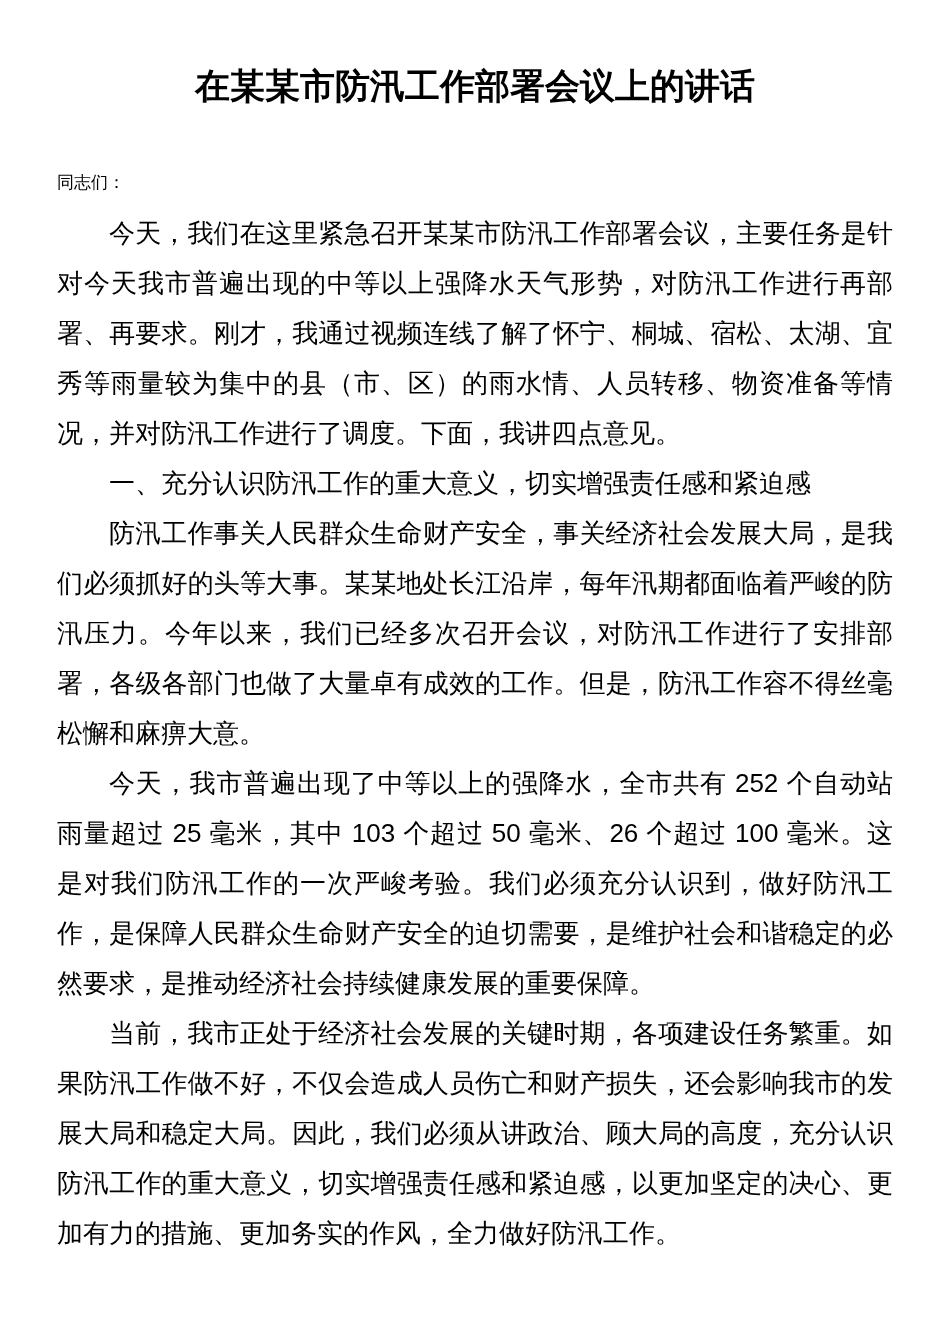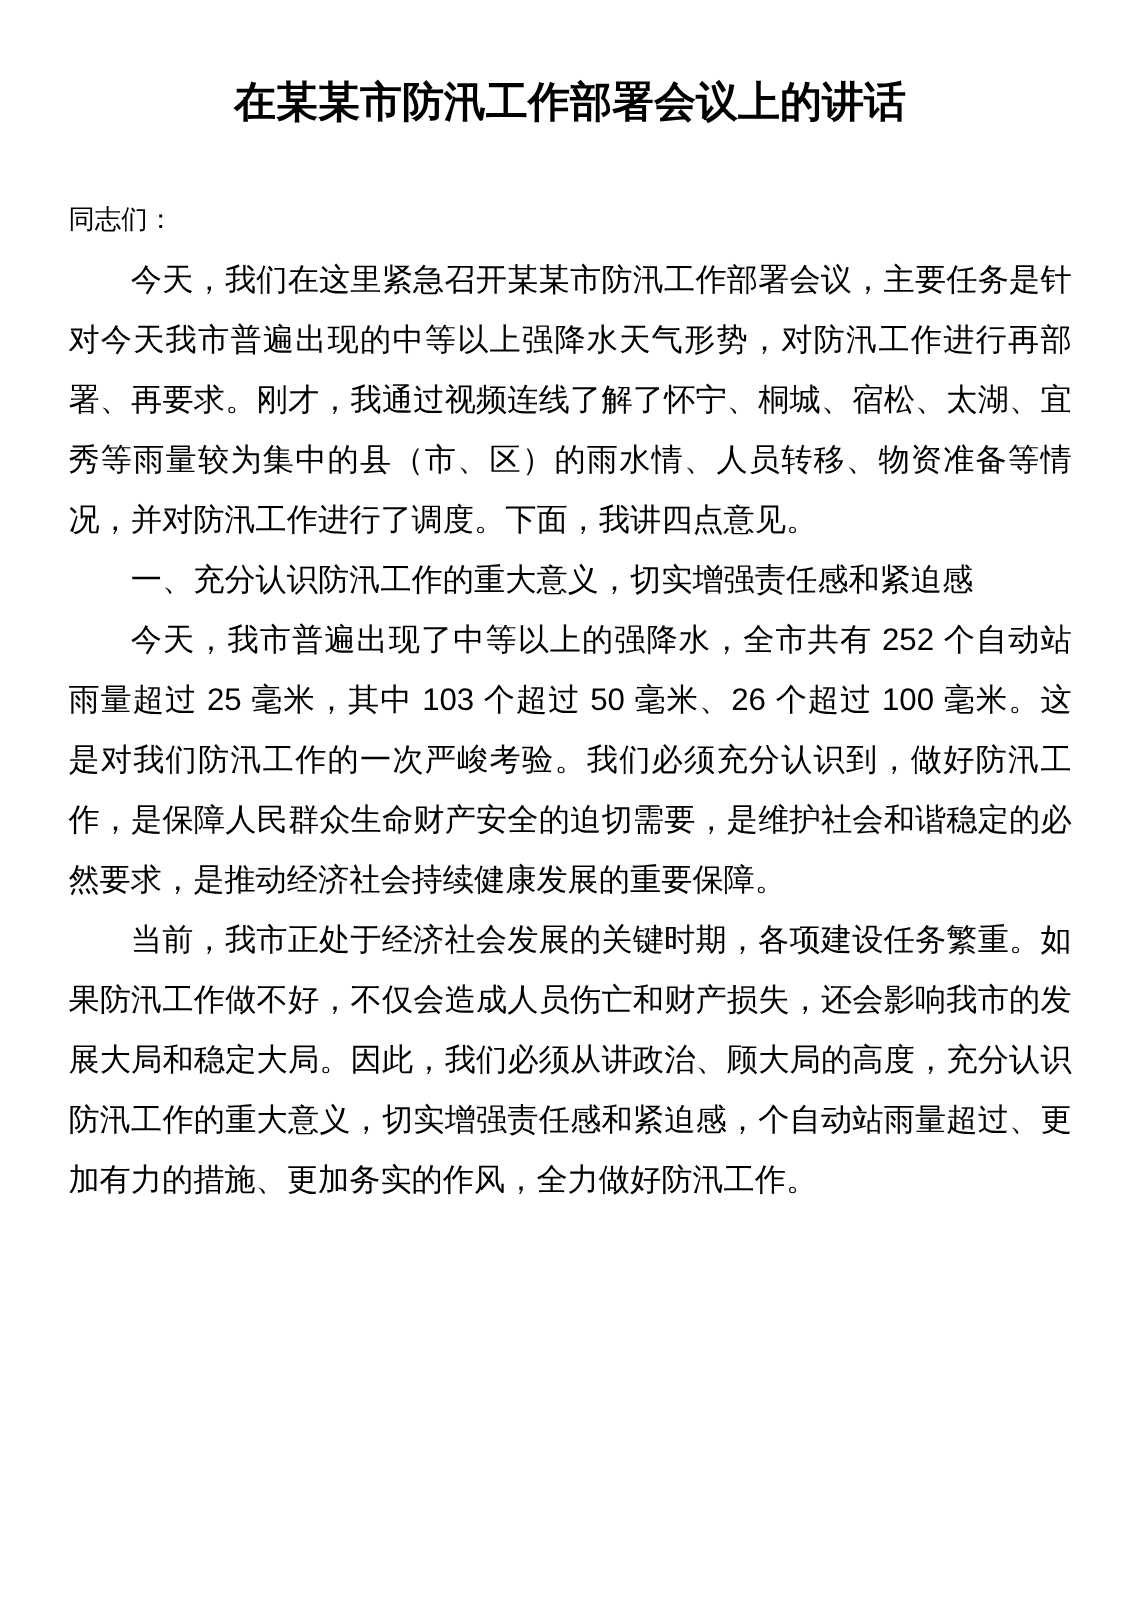--- a/index.html
+++ b/index.html
@@ -21,21 +21,21 @@
   .doc-title {
     margin: 0;
     font-size: 35px;
     font-weight: bold;
     text-align: center;
     line-height: 44px;
     letter-spacing: 0px;
   }
   .salutation {
     margin: 50px 0 0 0;
-    font-size: 22px;
+    font-size: 17px;
     line-height: 50px;
     text-align: justify;
   }
   .para {
     margin: 0;
     font-size: 26px;
     line-height: 50px;
     text-align: justify;
     text-indent: 2em;
   }
@@ -48,17 +48,18 @@
 
 <div class="page">
   <h1 class="doc-title">在某某市防汛工作部署会议上的讲话</h1>
 
   <p class="salutation">同志们：</p>
 
   <p class="para">今天，我们在这里紧急召开某某市防汛工作部署会议，主要任务是针对今天我市普遍出现的中等以上强降水天气形势，对防汛工作进行再部署、再要求。刚才，我通过视频连线了解了怀宁、桐城、宿松、太湖、宜秀等雨量较为集中的县（市、区）的雨水情、人员转移、物资准备等情况，并对防汛工作进行了调度。下面，我讲四点意见。</p>
 
   <p class="para heading">一、充分认识防汛工作的重大意义，切实增强责任感和紧迫感</p>
 
+  <p class="para">防汛工作事关人民群众生命财产安全，事关经济社会发展大局，是我们必须抓好的头等大事。某某地处长江沿岸，每年汛期都面临着严峻的防汛压力。今年以来，我们已经多次召开会议，对防汛工作进行了安排部署，各级各部门也做了大量卓有成效的工作。但是，防汛工作容不得丝毫松懈和麻痹大意。</p>
 
   <p class="para">今天，我市普遍出现了中等以上的强降水，全市共有 252 个自动站雨量超过 25 毫米，其中 103 个超过 50 毫米、26 个超过 100 毫米。这是对我们防汛工作的一次严峻考验。我们必须充分认识到，做好防汛工作，是保障人民群众生命财产安全的迫切需要，是维护社会和谐稳定的必然要求，是推动经济社会持续健康发展的重要保障。</p>
 
-  <p class="para">当前，我市正处于经济社会发展的关键时期，各项建设任务繁重。如果防汛工作做不好，不仅会造成人员伤亡和财产损失，还会影响我市的发展大局和稳定大局。因此，我们必须从讲政治、顾大局的高度，充分认识防汛工作的重大意义，切实增强责任感和紧迫感，个自动站雨量超过、更加有力的措施、更加务实的作风，全力做好防汛工作。</p>
+  <p class="para">当前，我市正处于经济社会发展的关键时期，各项建设任务繁重。如果防汛工作做不好，不仅会造成人员伤亡和财产损失，还会影响我市的发展大局和稳定大局。因此，我们必须从讲政治、顾大局的高度，充分认识防汛工作的重大意义，切实增强责任感和紧迫感，以更加坚定的决心、更加有力的措施、更加务实的作风，全力做好防汛工作。</p>
 </div>
 
 </body></html>

